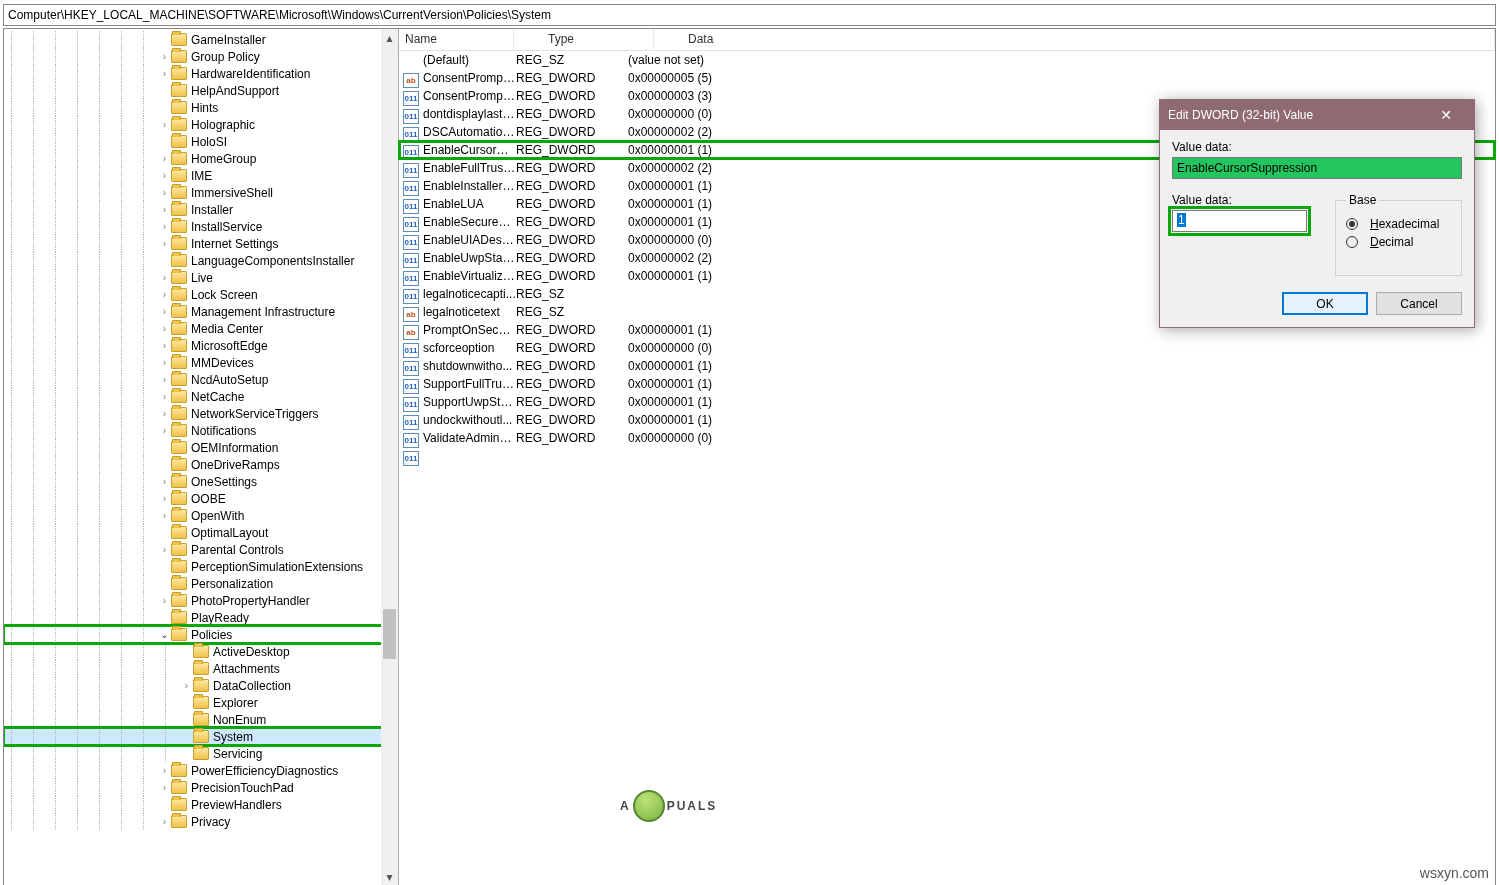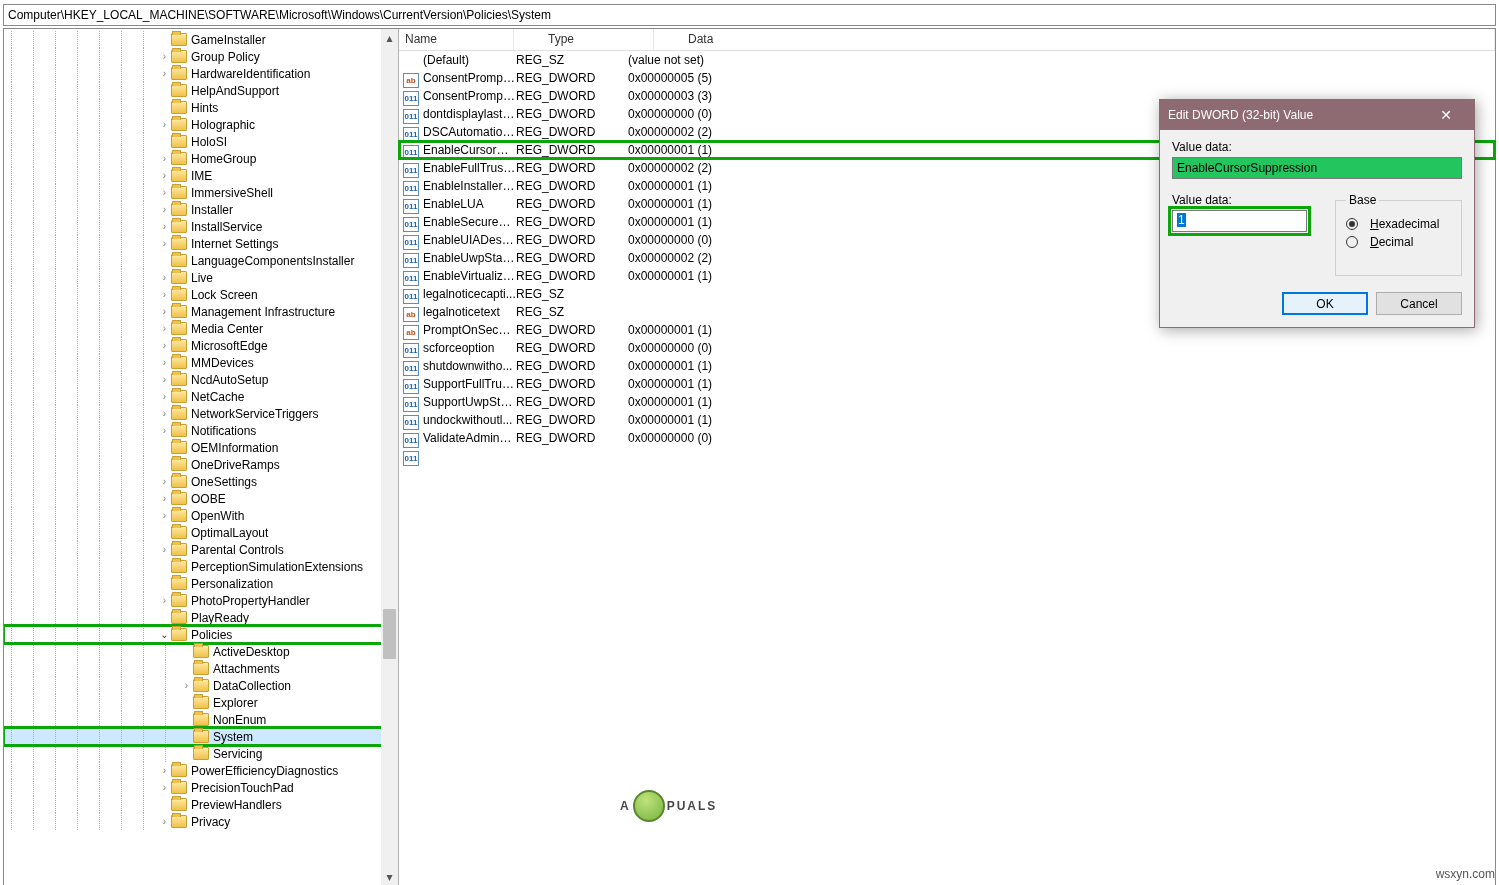--- a/index.html
+++ b/index.html
@@ -51,21 +51,21 @@
 .radio-row { display:flex; align-items:center; gap:12px; margin-top:4px;}
 .radio { width:12px;height:12px;border:1px solid #333;border-radius:50%; display:flex;align-items:center;justify-content:center;}
 .radio.checked::after{content:"";width:6px;height:6px;background:#333;border-radius:50%;}
 .dlg-buttons { display:flex; justify-content:flex-end; gap:8px; margin-top:16px;}
 .btn { width:86px; height:23px; background:#e1e1e1; border:1px solid #adadad; display:flex;align-items:center;justify-content:center;}
 .btn.primary { border:2px solid #0078d7; background:#e5f1fb;margin-left:20px;}
 .green-field { outline:3px solid #0aa60a; outline-offset:1px;}
 
 .watermark { position:absolute; left:620px; top:790px; font-size:28px; font-weight:bold; color:#333; letter-spacing:2px; opacity:.9; display:flex;align-items:center;}
 .watermark .face{ width:32px;height:32px;border-radius:50%;background:radial-gradient(circle at 40% 30%, #b8e06a, #6aab2e);border:2px solid #467a16; margin:0 2px;}
-.credit { position:absolute; right:4px; bottom:4px; font-size:12px; color:#555;}
+.credit { position:absolute; right:10px; bottom:4px; font-size:14px; color:#555;}
 .underline { text-decoration: underline; }
 </style>
 </head>
 <body>
 
 <div class="addr-bar">
   <span>Computer\HKEY_LOCAL_MACHINE\SOFTWARE\Microsoft\Windows\CurrentVersion\Policies\System</span>
 </div>
 
 <div class="main">

